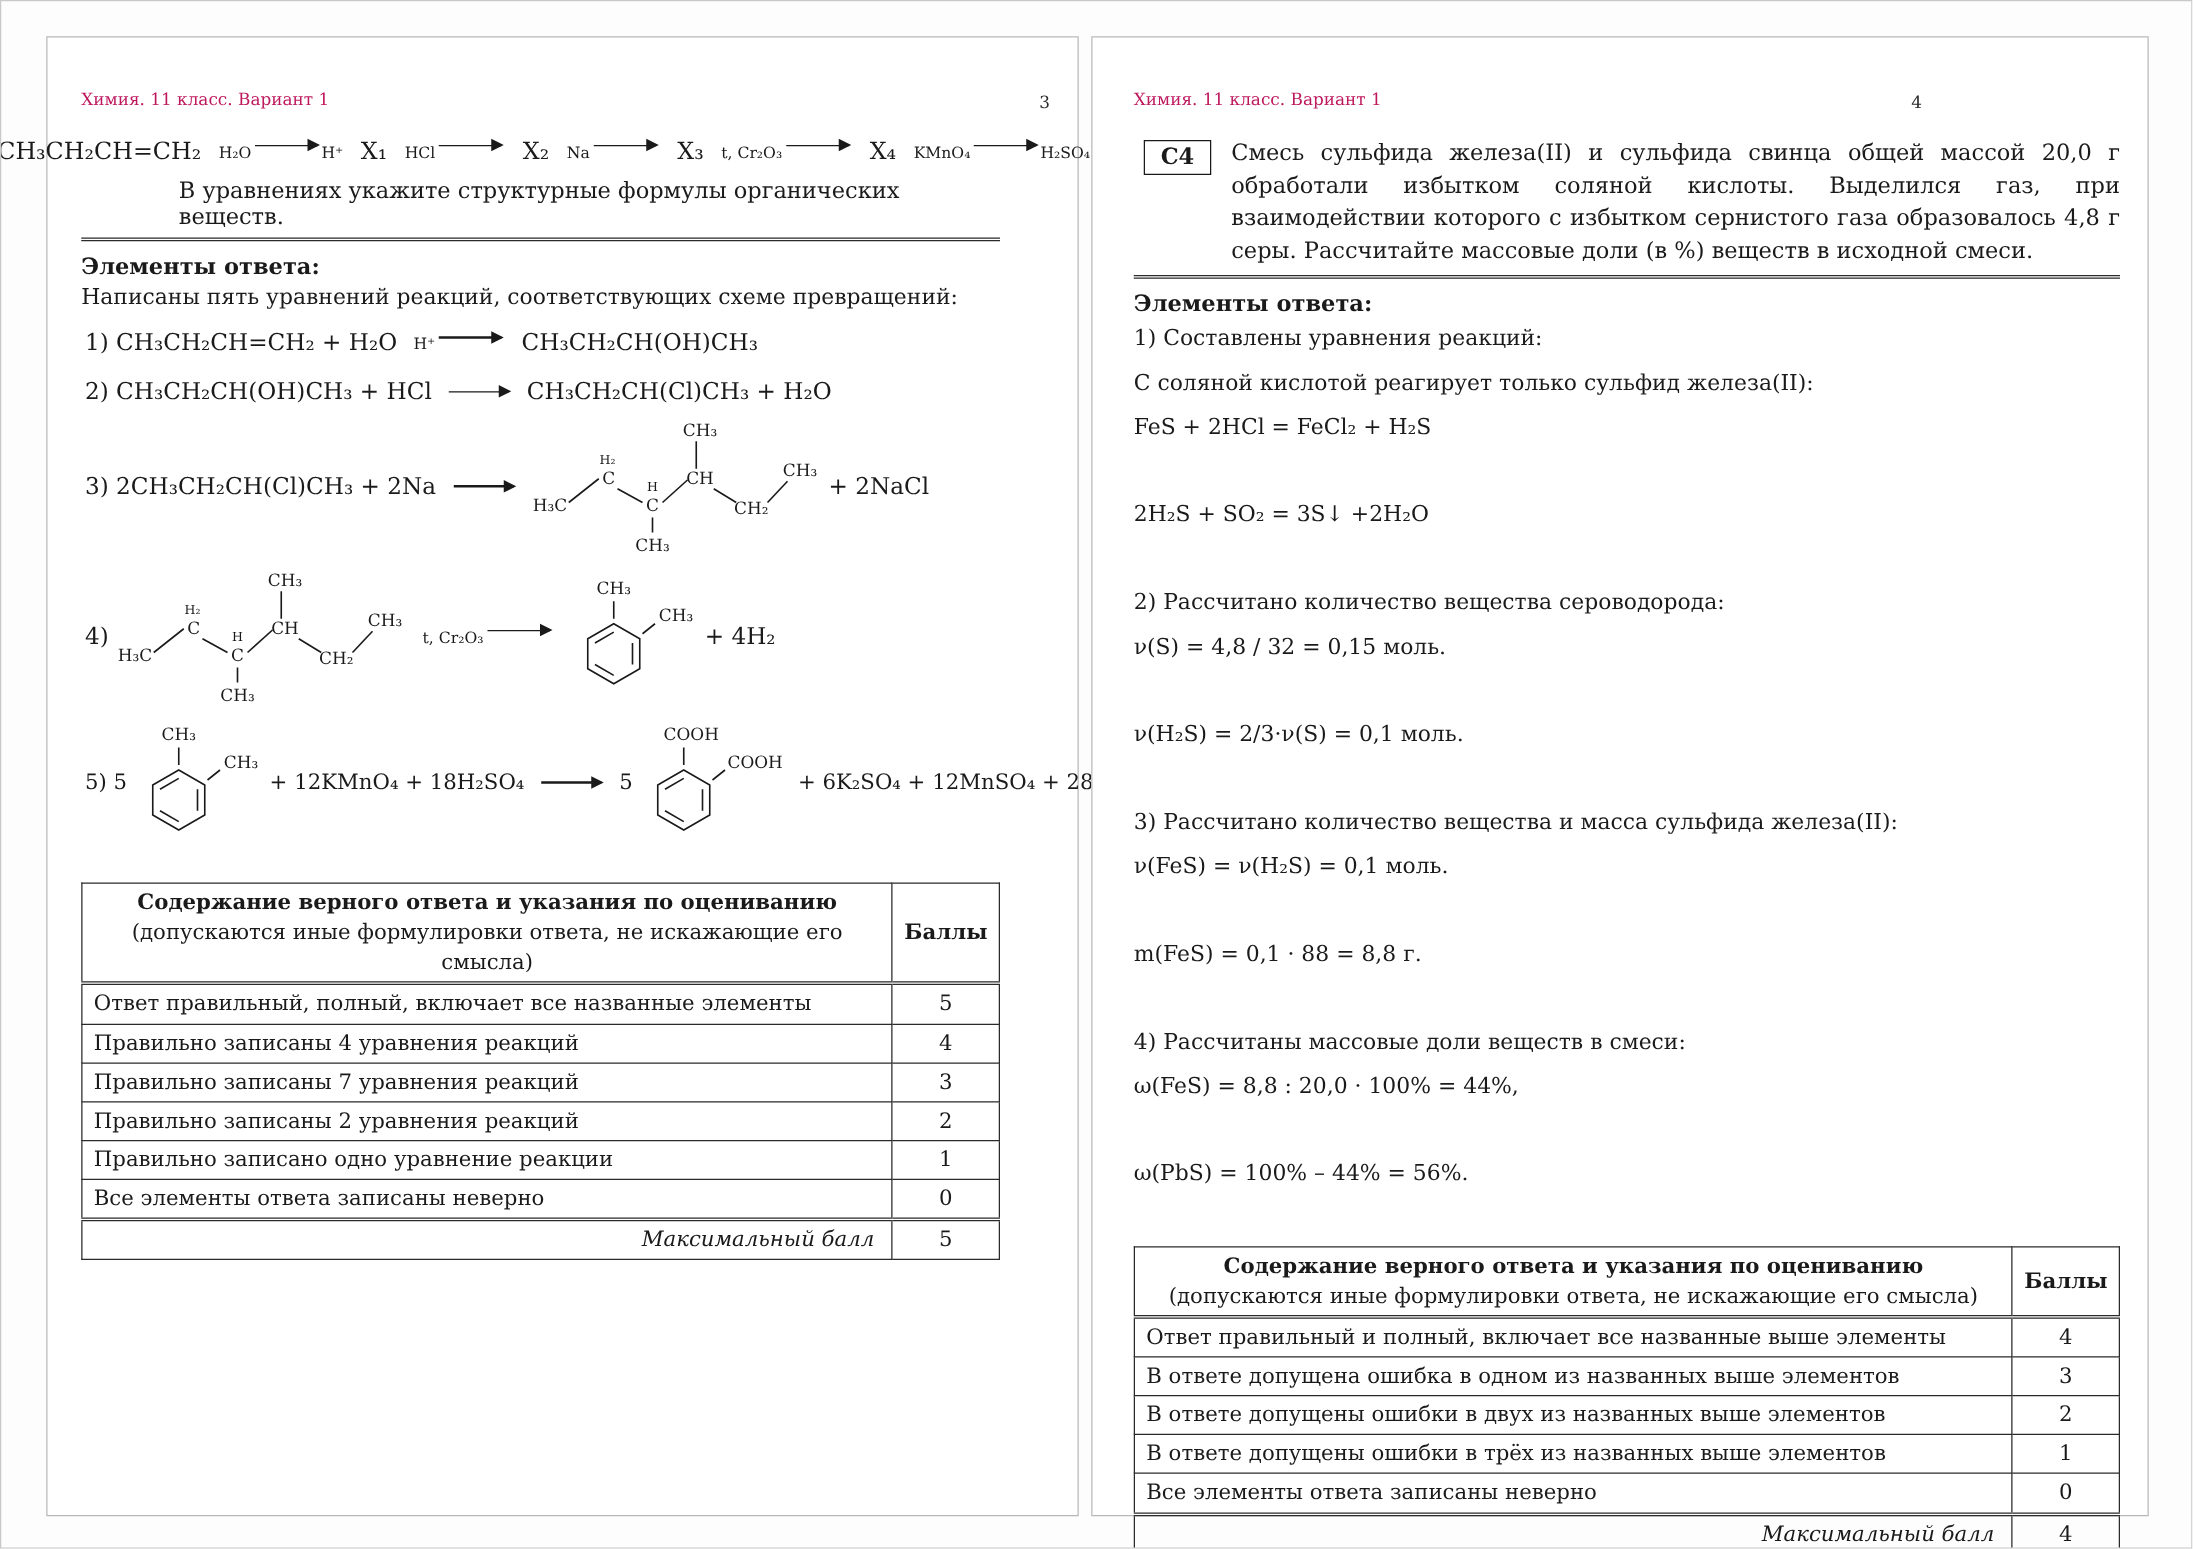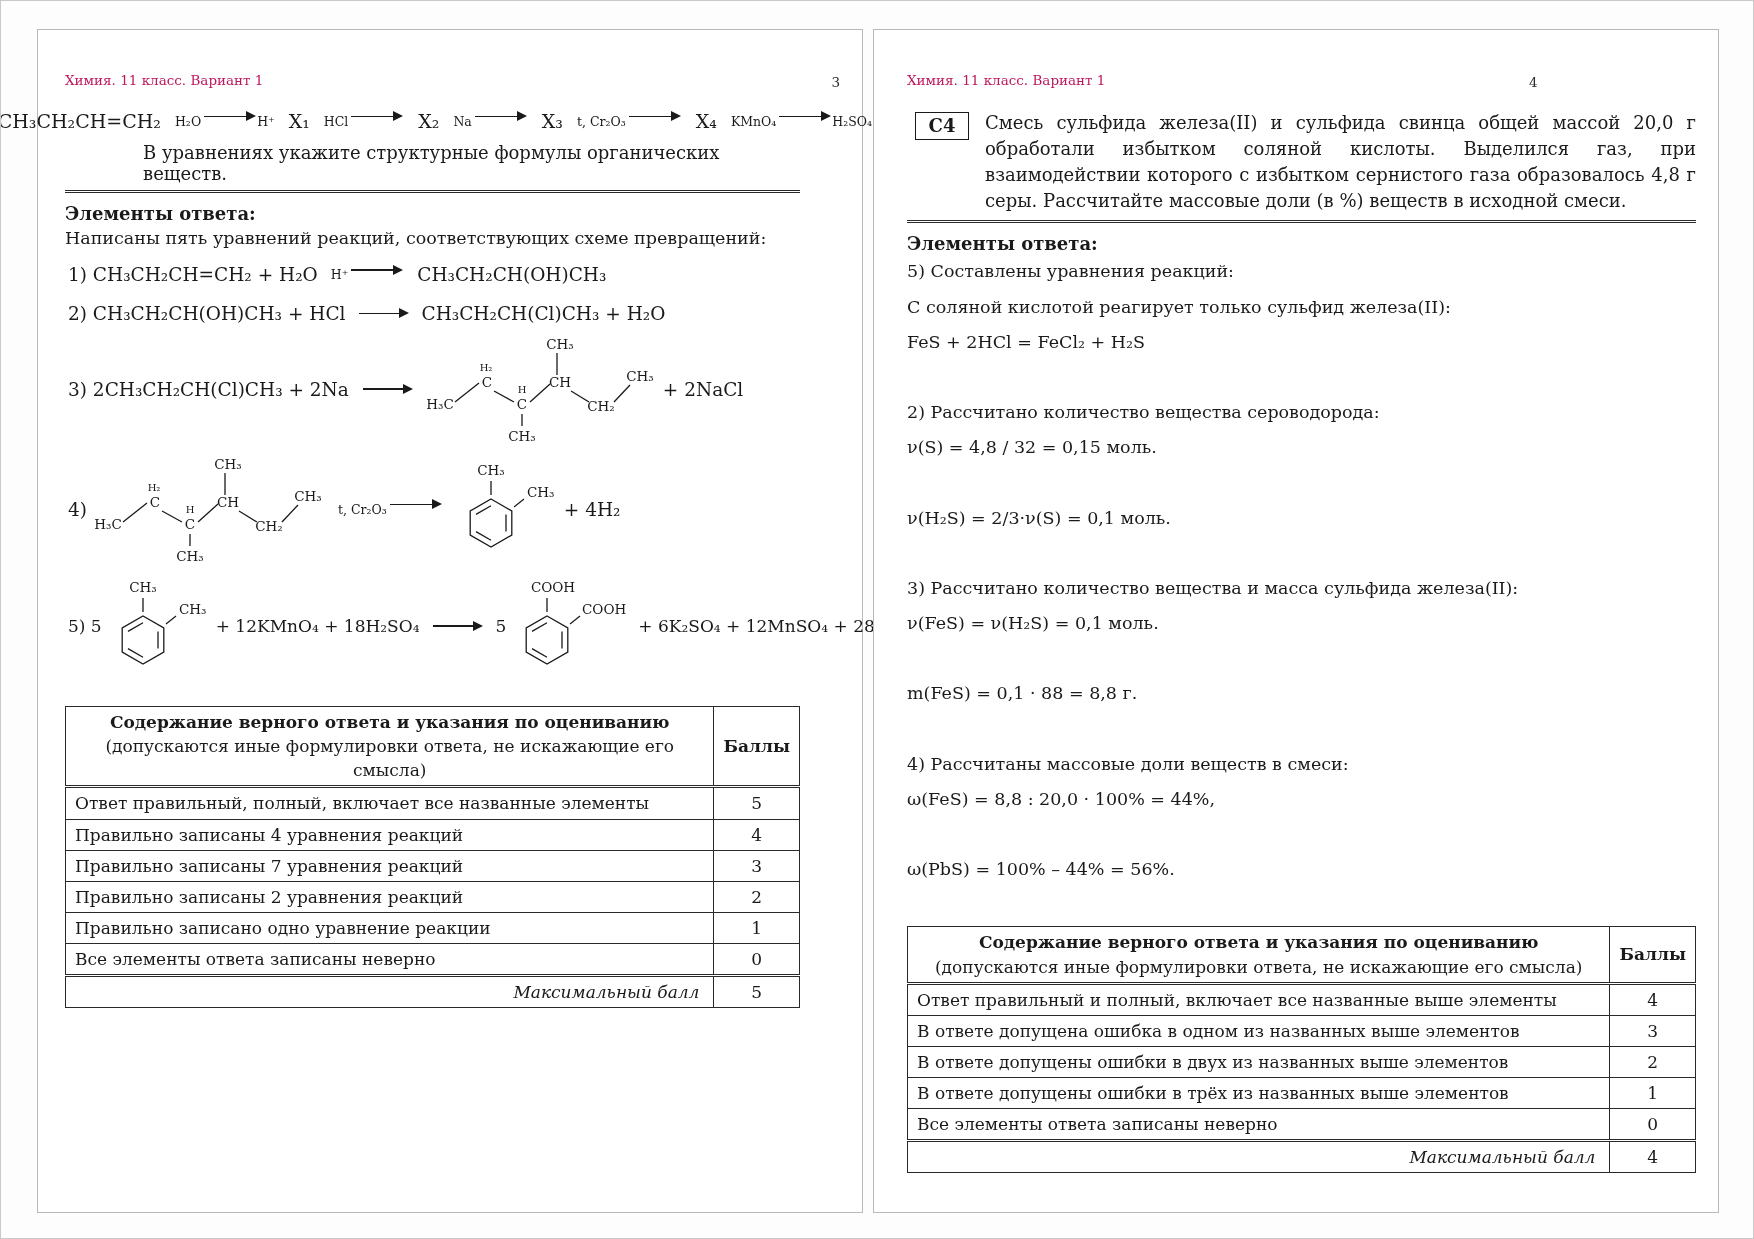--- a/index.html
+++ b/index.html
@@ -257,23 +257,24 @@
     <div class="task">
       <div class="task-row">
         <div class="codebox">C4</div>
         <p class="task-text">Смесь сульфида железа(II) и сульфида свинца общей массой 20,0 г обработали избытком соляной кислоты. Выделился газ, при взаимодействии которого с избытком сернистого газа образовалось 4,8 г серы. Рассчитайте массовые доли (в %) веществ в исходной смеси.</p>
       </div>
     </div>
 
     <p class="ans-head">Элементы ответа:</p>
 
     <div class="sol">
-      <p>5) Составлены уравнения реакций:</p>
+      <p>1) Составлены уравнения реакций:</p>
       <p>С соляной кислотой реагирует только сульфид железа(II):</p>
       <p class="fgap">FeS + 2HCl = FeCl₂ + H₂S</p>
+      <p class="fgap">2H₂S + SO₂ = 3S↓ +2H₂O</p>
       <p>2) Рассчитано количество вещества сероводорода:</p>
       <p class="fgap">ν(S) = 4,8 / 32 = 0,15 моль.</p>
       <p class="fgap">ν(H₂S) = 2/3·ν(S) = 0,1 моль.</p>
       <p>3) Рассчитано количество вещества и масса сульфида железа(II):</p>
       <p class="fgap">ν(FeS) = ν(H₂S) = 0,1 моль.</p>
       <p class="fgap">m(FeS) = 0,1 · 88 = 8,8 г.</p>
       <p>4) Рассчитаны массовые доли веществ в смеси:</p>
       <p class="fgap">ω(FeS) = 8,8 : 20,0 · 100% = 44%,</p>
       <p class="fgap">ω(PbS) = 100% – 44% = 56%.</p>
     </div>

